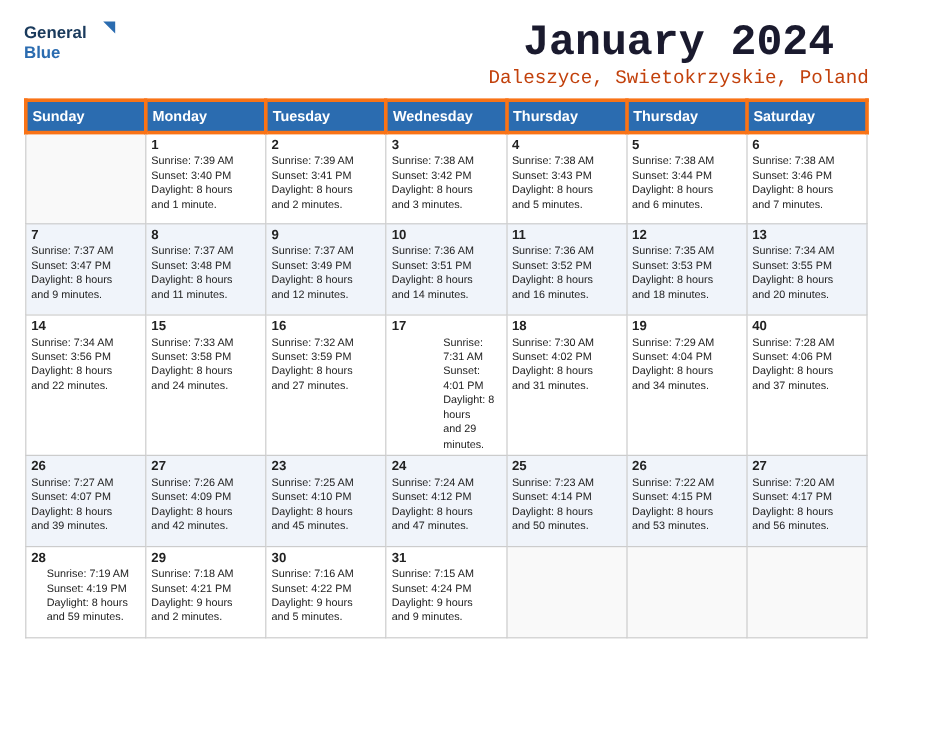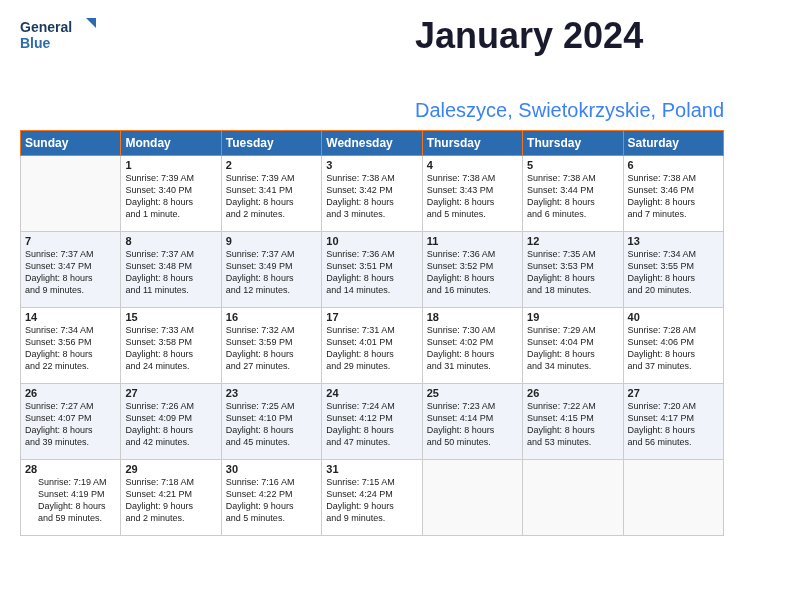--- a/index.html
+++ b/index.html
@@ -19,46 +19,46 @@
       justify-content: space-between;
       align-items: flex-start;
       margin-bottom: 8px;
     }
     .logo {
       display: flex;
       align-items: center;
       gap: 0;
     }
     .title-area {
-      text-align: left;
+      text-align: center;
+      font-family: Liberation Mono, monospace;
     }
     .month-title {
       font-size: 36px;
       font-weight: bold;
       color: #1a1a2e;
       line-height: 1.1;
     }
     .location-title {
-      font-size: 20px;
-      color: #3b82f6;
-      margin-top: 43px;
+      font-size: 16px;
+      color: #c2410c;
     }
     table {
       width: 100%;
       border-collapse: collapse;
       table-layout: fixed;
     }
     thead tr th {
       background-color: #2b6cb0;
       color: #fff;
       font-size: 12px;
       font-weight: bold;
       padding: 5px 4px;
       text-align: left;
-      border: 1px solid #f97316;
+      border: 3px solid #f97316;
     }
     tbody tr td {
       border: 1px solid #ccc;
       vertical-align: top;
       padding: 3px 4px;
       font-size: 9.5px;
       color: #222;
       height: 76px;
       background: #fff;
     }
@@ -224,21 +224,21 @@
           </td>
           <td>
             <span class="day-num">16</span>
             <div class="cell-text" style="white-space: pre-line;">Sunrise: 7:32 AM
 Sunset: 3:59 PM
 Daylight: 8 hours
 and 27 minutes.</div>
           </td>
           <td>
             <span class="day-num">17</span>
-            <div class="cell-text" style="white-space: pre-line;">Sunrise: 7:31 AM
+            <div class="cell-text" style="white-space: pre-line; margin-left: 43px;">Sunrise: 7:31 AM
 Sunset: 4:01 PM
 Daylight: 8 hours
 and 29 minutes.</div>
           </td>
           <td>
             <span class="day-num">18</span>
             <div class="cell-text" style="white-space: pre-line;">Sunrise: 7:30 AM
 Sunset: 4:02 PM
 Daylight: 8 hours
 and 31 minutes.</div>

